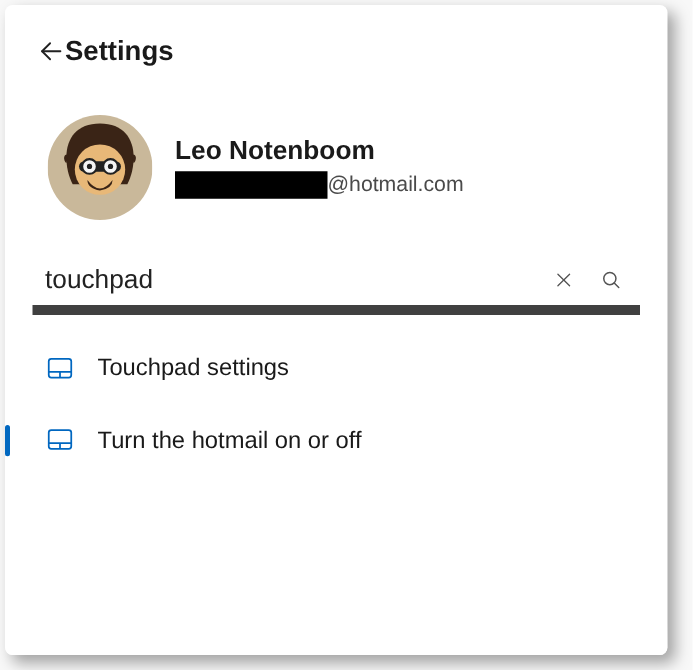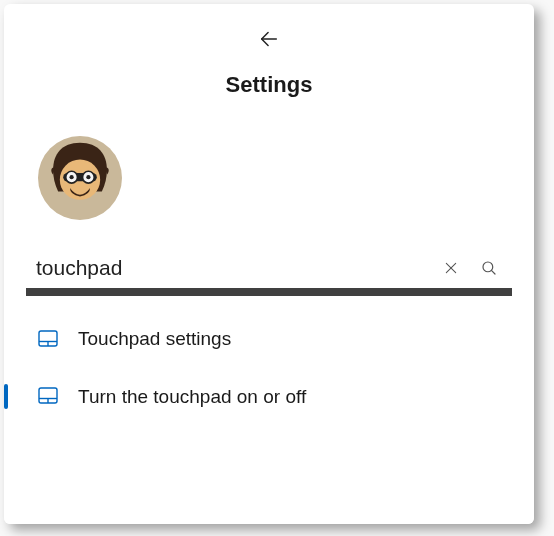--- a/index.html
+++ b/index.html
@@ -18,23 +18,21 @@
     margin: 4px;
     border-radius: 6px;
     box-shadow: 6px 6px 12px rgba(0,0,0,0.35);
     position: relative;
     overflow: hidden;
     padding-top: 18px;
   }
   .header {
     display: flex;
     align-items: center;
-    gap: 22px;
     padding: 6px 26px 10px 26px;
-    flex-direction: column;
   }
   .back-btn {
     width: 22px; height: 22px;
     display: flex; align-items: center; justify-content: center;
     color: #222;
   }
   .title {
     font-size: 22px;
     font-weight: 600;
     color: #1a1a1a;
@@ -140,20 +138,27 @@
         <rect x="30" y="44" width="40" height="10" rx="5" fill="#222"></rect>
         <circle cx="40" cy="49" r="7" fill="#f4f4f4" stroke="#222" stroke-width="2"></circle>
         <circle cx="60" cy="49" r="7" fill="#f4f4f4" stroke="#222" stroke-width="2"></circle>
         <circle cx="40" cy="49" r="2.5" fill="#222"></circle>
         <circle cx="60" cy="49" r="2.5" fill="#222"></circle>
         <path d="M38 62 Q50 78 62 62 Q62 70 50 72 Q38 70 38 62 Z" fill="#3a2416"></path>
         <path d="M20 38 C16 36 14 42 18 46 Z" fill="#3a2416"></path>
         <path d="M80 38 C84 36 86 42 82 46 Z" fill="#3a2416"></path>
       </svg>
     </div>
+    <div class="user-text">
+      <div class="user-name">Leo Notenboom</div>
+      <div class="user-email-row">
+        <span class="redact"></span>
+        <span>@hotmail.com</span>
+      </div>
+    </div>
   </div>
 
   <div class="search-wrap">
     <div class="search-box">
       <input class="search-input" type="text" value="touchpad" placeholder="Find a setting" style="">
       <div class="icon-btn">
         <svg width="16" height="16" viewBox="0 0 24 24" fill="none" stroke="currentColor" stroke-width="1.6" stroke-linecap="round">
           <line x1="5" y1="5" x2="19" y2="19"></line>
           <line x1="19" y1="5" x2="5" y2="19"></line>
         </svg>
@@ -181,20 +186,20 @@
     </div>
 
     <div class="result-item accent">
       <div class="result-icon">
         <svg width="24" height="24" viewBox="0 0 24 24" fill="none" stroke="currentColor" stroke-width="1.4">
           <rect x="3" y="4" width="18" height="15" rx="2"></rect>
           <line x1="3" y1="14.5" x2="21" y2="14.5"></line>
           <line x1="12" y1="14.5" x2="12" y2="19"></line>
         </svg>
       </div>
-      <div class="result-label">Turn the touchpad on or off</div>
+      <div class="result-label">Turn the hotmail on or off</div>
     </div>
 
 
   </div>
 
   <div class="cut"></div>
 </div>
 
 </body></html>

